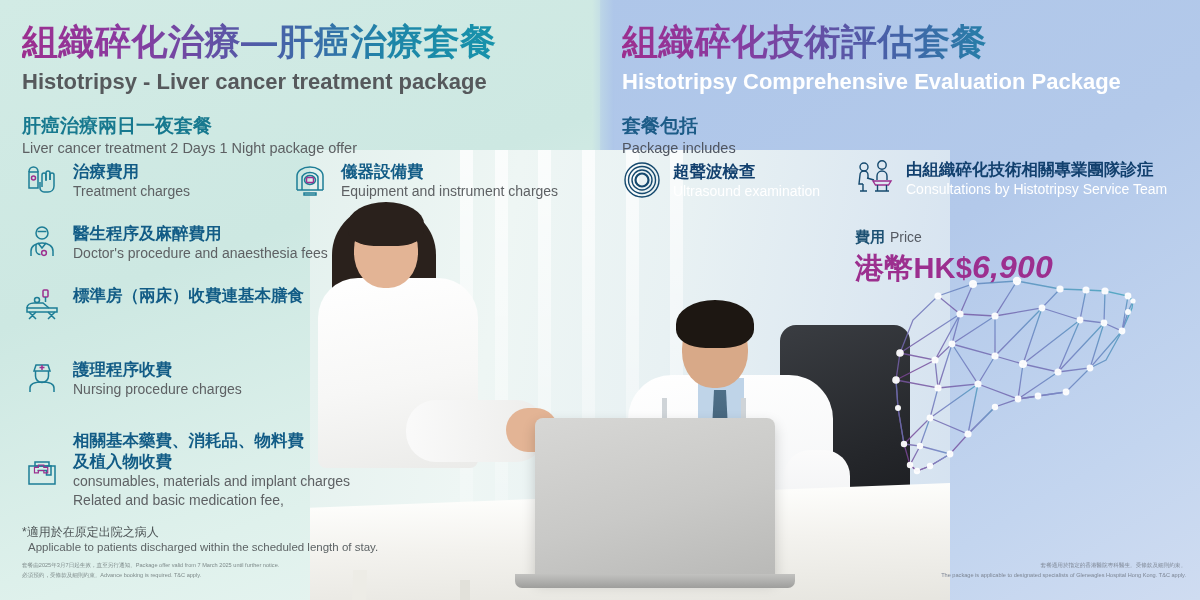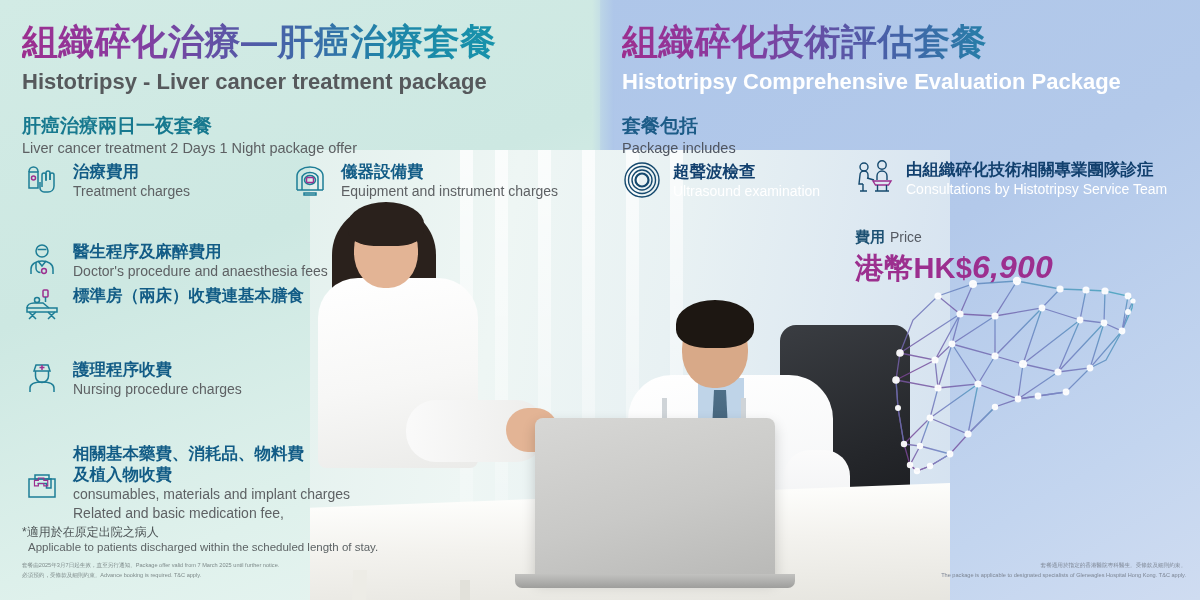--- a/index.html
+++ b/index.html
@@ -208,21 +208,21 @@
         <path d="M7 30h26"></path>
           <path d="M14 33h12v2H14z"></path>
       </svg>
     </span>
     <span class="body">
       <span class="txt-cn" style="display:block">儀器設備費</span>
       <span class="txt-en" style="display:block">Equipment and instrument charges</span>
     </span>
   </div>
 
-  <div class="feat left-feat" style="left:22px; top:240px;justify-content:center;">
+  <div class="feat left-feat" style="left:22px; top:222px;justify-content:center;">
     <span class="ico">
       <svg viewBox="0 0 40 40" fill="none" stroke="#1d7d96" stroke-width="1.5">
         <circle cx="20" cy="11" r="6"></circle>
           <path d="M15.5 9.5h9"></path>
         <path d="M9 34v-5c0-5 5-8 11-8s11 3 11 8v5"></path>
         <path d="M16 21l4 5 4-5"></path>
         <path d="M14 22v6c0 2.5 2 4.5 4.5 4.5"></path>
         <circle cx="22" cy="31" r="2.4" stroke="#9c2f8f"></circle>
       </svg>
     </span>
@@ -256,21 +256,21 @@
         <path d="M13.5 13v5c0 3.6 2.9 6.5 6.5 6.5s6.5-2.9 6.5-6.5v-5"></path>
         <path d="M8 34v-4c0-3.5 4-6 12-6s12 2.5 12 6v4"></path>
       </svg>
     </span>
     <span class="body">
       <span class="txt-cn" style="display:block">護理程序收費</span>
       <span class="txt-en" style="display:block">Nursing procedure charges</span>
     </span>
   </div>
 
-  <div class="feat left-feat" style="left:22px; top:442px;">
+  <div class="feat left-feat" style="left:22px; top:429px;">
     <span class="ico" style="margin-top:22px">
       <svg viewBox="0 0 40 40" fill="none" stroke="#1d7d96" stroke-width="1.5">
         <path d="M13 11h14v4H13z"></path>
           <path d="M7 15h26v18H7z"></path>
         <path d="M15.5 19.5h9v4.5H29v-9h-4.5"></path>
         <path d="M16.5 20.5h7v3h5v-7h-5v-3h-7v3h-5v7h5z" stroke="#9c2f8f" transform="translate(3.5,3.5) scale(0.78)"></path>
       </svg>
     </span>
     <span class="body">
       <span class="txt-cn" style="display:block">相關基本藥費、消耗品、物料費</span>

